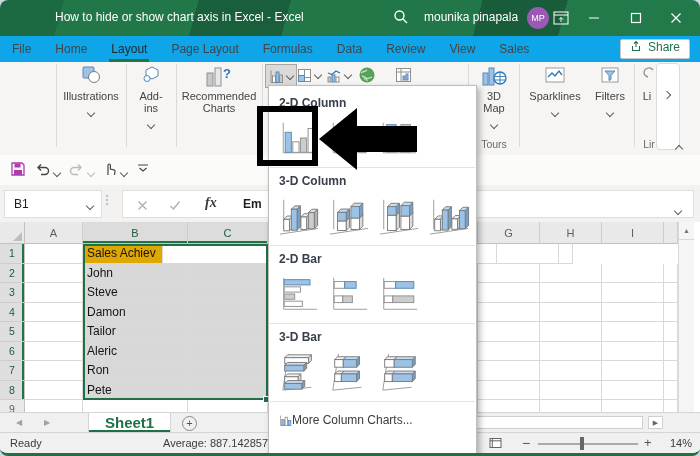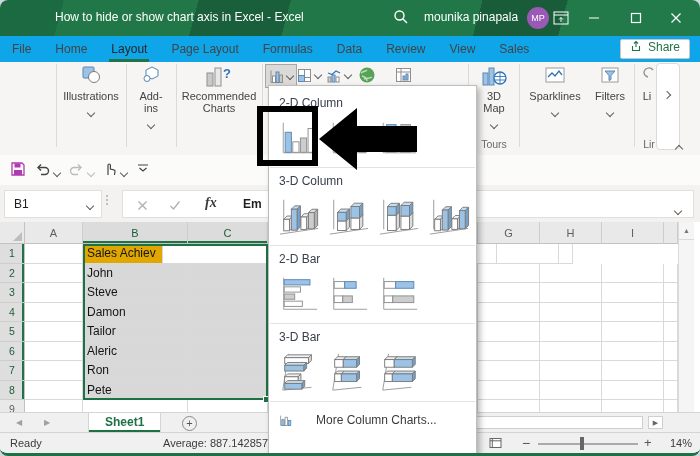--- a/index.html
+++ b/index.html
@@ -71,44 +71,44 @@
   .gcell.yellow{background:#ffc000;}
   .gcell.yellow2{background:#dfa700;}
   .selbox{position:absolute;left:83px;top:22px;width:185px;height:156px;border:2px solid #1e7145;box-sizing:border-box;pointer-events:none;}
   .fillhandle{position:absolute;left:263px;top:174px;width:5px;height:5px;background:#1e7145;border:1px solid #fff;}
   .vscroll{position:absolute;left:678px;top:0;width:16px;height:190px;background:#f5f5f5;border-left:1px solid #dadada;box-sizing:border-box;}
   .vup{height:17px;border-bottom:1px solid #dadada;display:flex;align-items:center;justify-content:center;font-size:7px;color:#777;}
   
   .sheetrow{position:absolute;left:0;top:412px;width:700px;height:20px;background:#f0f0f0;border-top:1px solid #d4d4d4;box-sizing:border-box;}
   .snav{position:absolute;top:5px;font-size:8px;color:#a0a0a0;}
   .stab{position:absolute;left:88px;top:0;height:19px;padding:0 16px;background:#fff;border-left:1px solid #d4d4d4;border-right:1px solid #d4d4d4;
-    color:#1e7145;font-weight:bold;font-size:12px;line-height:19px;box-shadow:inset 0 -2px 0 #1e7145;}
+    color:#1e7145;font-weight:bold;font-size:15px;line-height:19px;box-shadow:inset 0 -2px 0 #1e7145;}
   .splus{position:absolute;left:182px;top:3px;width:13px;height:13px;border:1px solid #8a8a8a;border-radius:50%;
     font-size:11px;line-height:12px;text-align:center;color:#555;}
   .hscroll{position:absolute;left:455px;top:3px;width:188px;height:13px;background:#fff;border:1px solid #cfcfcf;box-sizing:border-box;}
   .hsbtn{position:absolute;left:648px;top:3px;width:15px;height:13px;background:#fff;border:1px solid #cfcfcf;box-sizing:border-box;
     display:flex;align-items:center;justify-content:center;font-size:7px;color:#666;}
   
   .statusbar{position:absolute;left:0;top:432px;width:700px;height:21px;background:#f0f0f0;border-top:1px solid #d4d4d4;box-sizing:border-box;font-size:11px;color:#3b3b3b;}
   .sb-ready{position:absolute;left:10px;top:4px;}
   .sb-average{position:absolute;left:163px;top:4px;white-space:nowrap;}
   .sb-view{position:absolute;left:488px;top:3px;}
   .sb-minus{position:absolute;left:522px;top:2px;font-size:14px;color:#555;}
   .sb-track{position:absolute;left:538px;top:10px;width:100px;height:2px;background:#aaa;}
   .sb-thumb{position:absolute;left:580px;top:4px;width:4px;height:13px;background:#666;}
   .sb-plus{position:absolute;left:644px;top:2px;font-size:13px;color:#555;}
   .sb-zoom{position:absolute;left:658px;top:4px;width:34px;text-align:right;}
   
   .chart-menu{position:absolute;left:268px;top:85px;width:209px;height:371px;background:#fff;border:1px solid #bdbdbd;
     box-shadow:3px 3px 6px rgba(0,0,0,.28);box-sizing:border-box;z-index:40;overflow:hidden;padding-top:4px;}
-  .msec-title{font-size:12px;font-weight:normal;color:#39404d;margin:6px 4px 4px 10px;}
+  .msec-title{font-size:12px;font-weight:bold;color:#39404d;margin:6px 4px 4px 10px;}
   .mrow{display:flex;gap:4px;margin:0 0 6px 7px;}
   .mi{width:46px;height:47px;display:flex;align-items:center;justify-content:center;}
   .mdiv{height:1px;background:#e2e2e2;margin:3px 1px;}
-  .mfooter{display:flex;align-items:center;gap:24px;padding:8px 0 0 10px;font-size:12px;color:#3b3b3b;white-space:nowrap;}
+  .mfooter{display:flex;align-items:center;gap:0;padding:8px 0 0 10px;font-size:12px;color:#3b3b3b;white-space:nowrap;}
   
   .anno-rect{position:absolute;left:257px;top:106px;width:61px;height:60px;border:6px solid #000;box-sizing:border-box;z-index:60;}
   .anno-arrow{position:absolute;left:316px;top:105px;z-index:60;}
 </style>
 </head>
 <body>
 
 <div class="win">
 
   <div class="titlebar">

